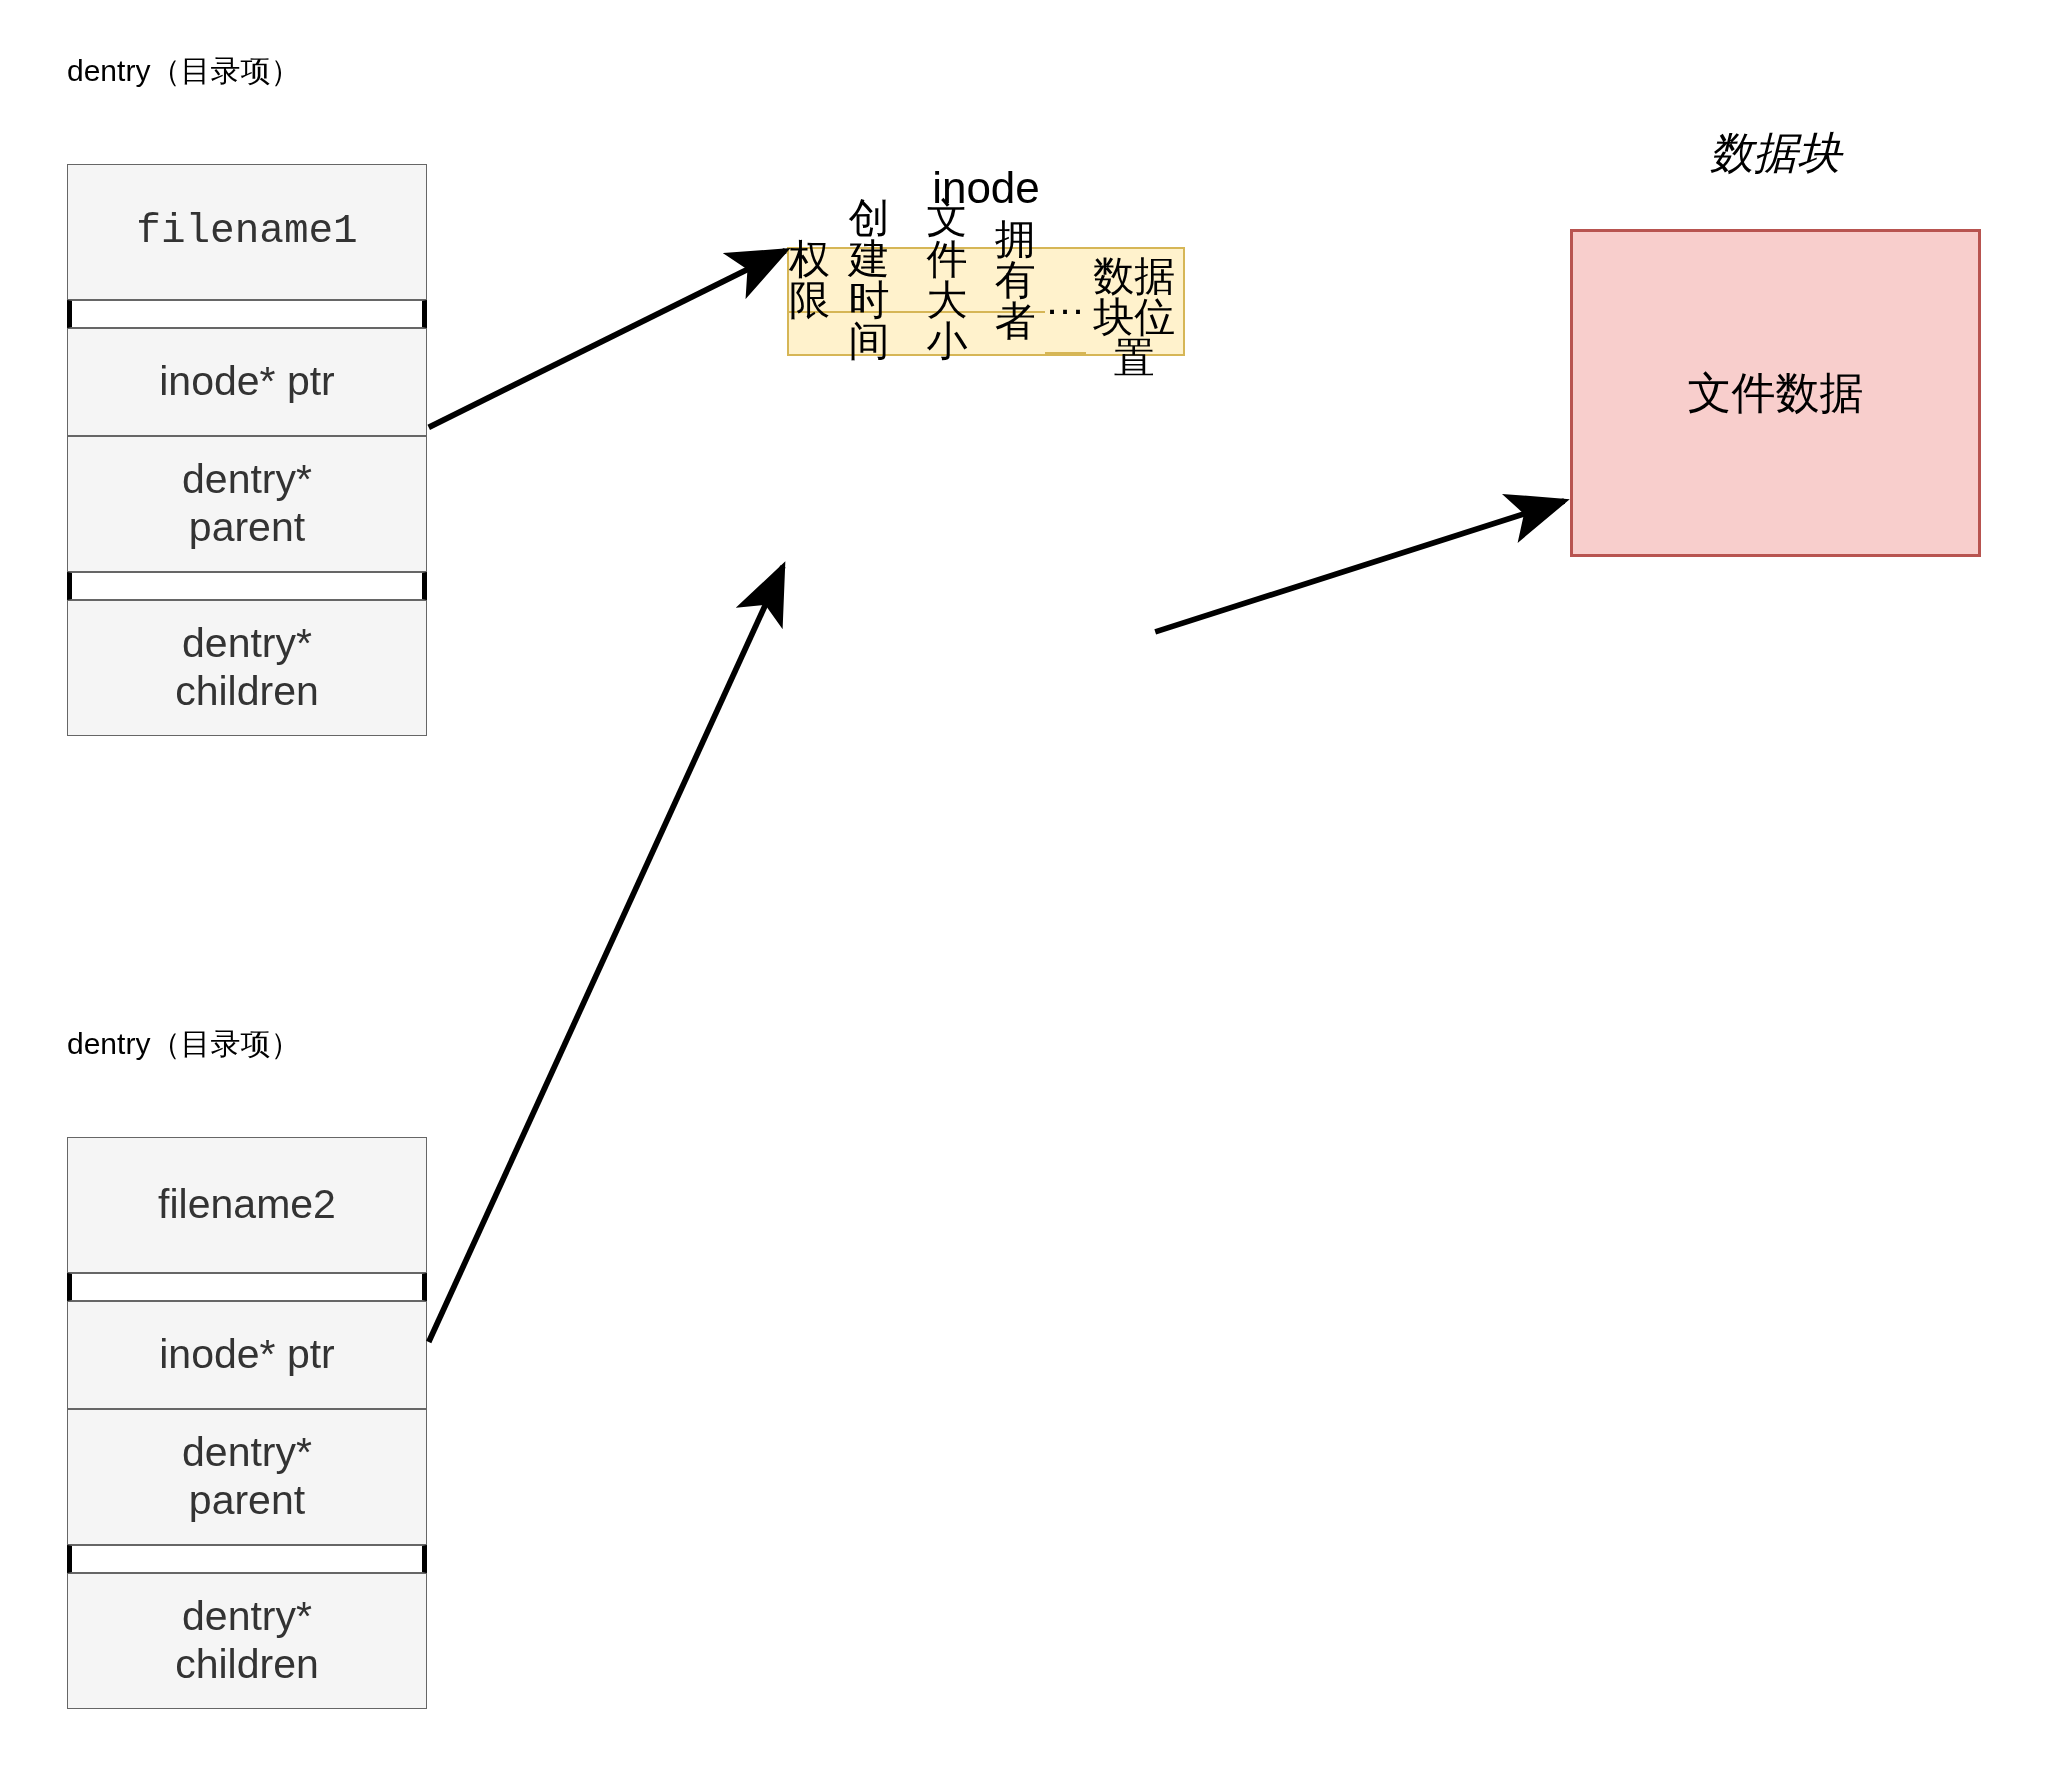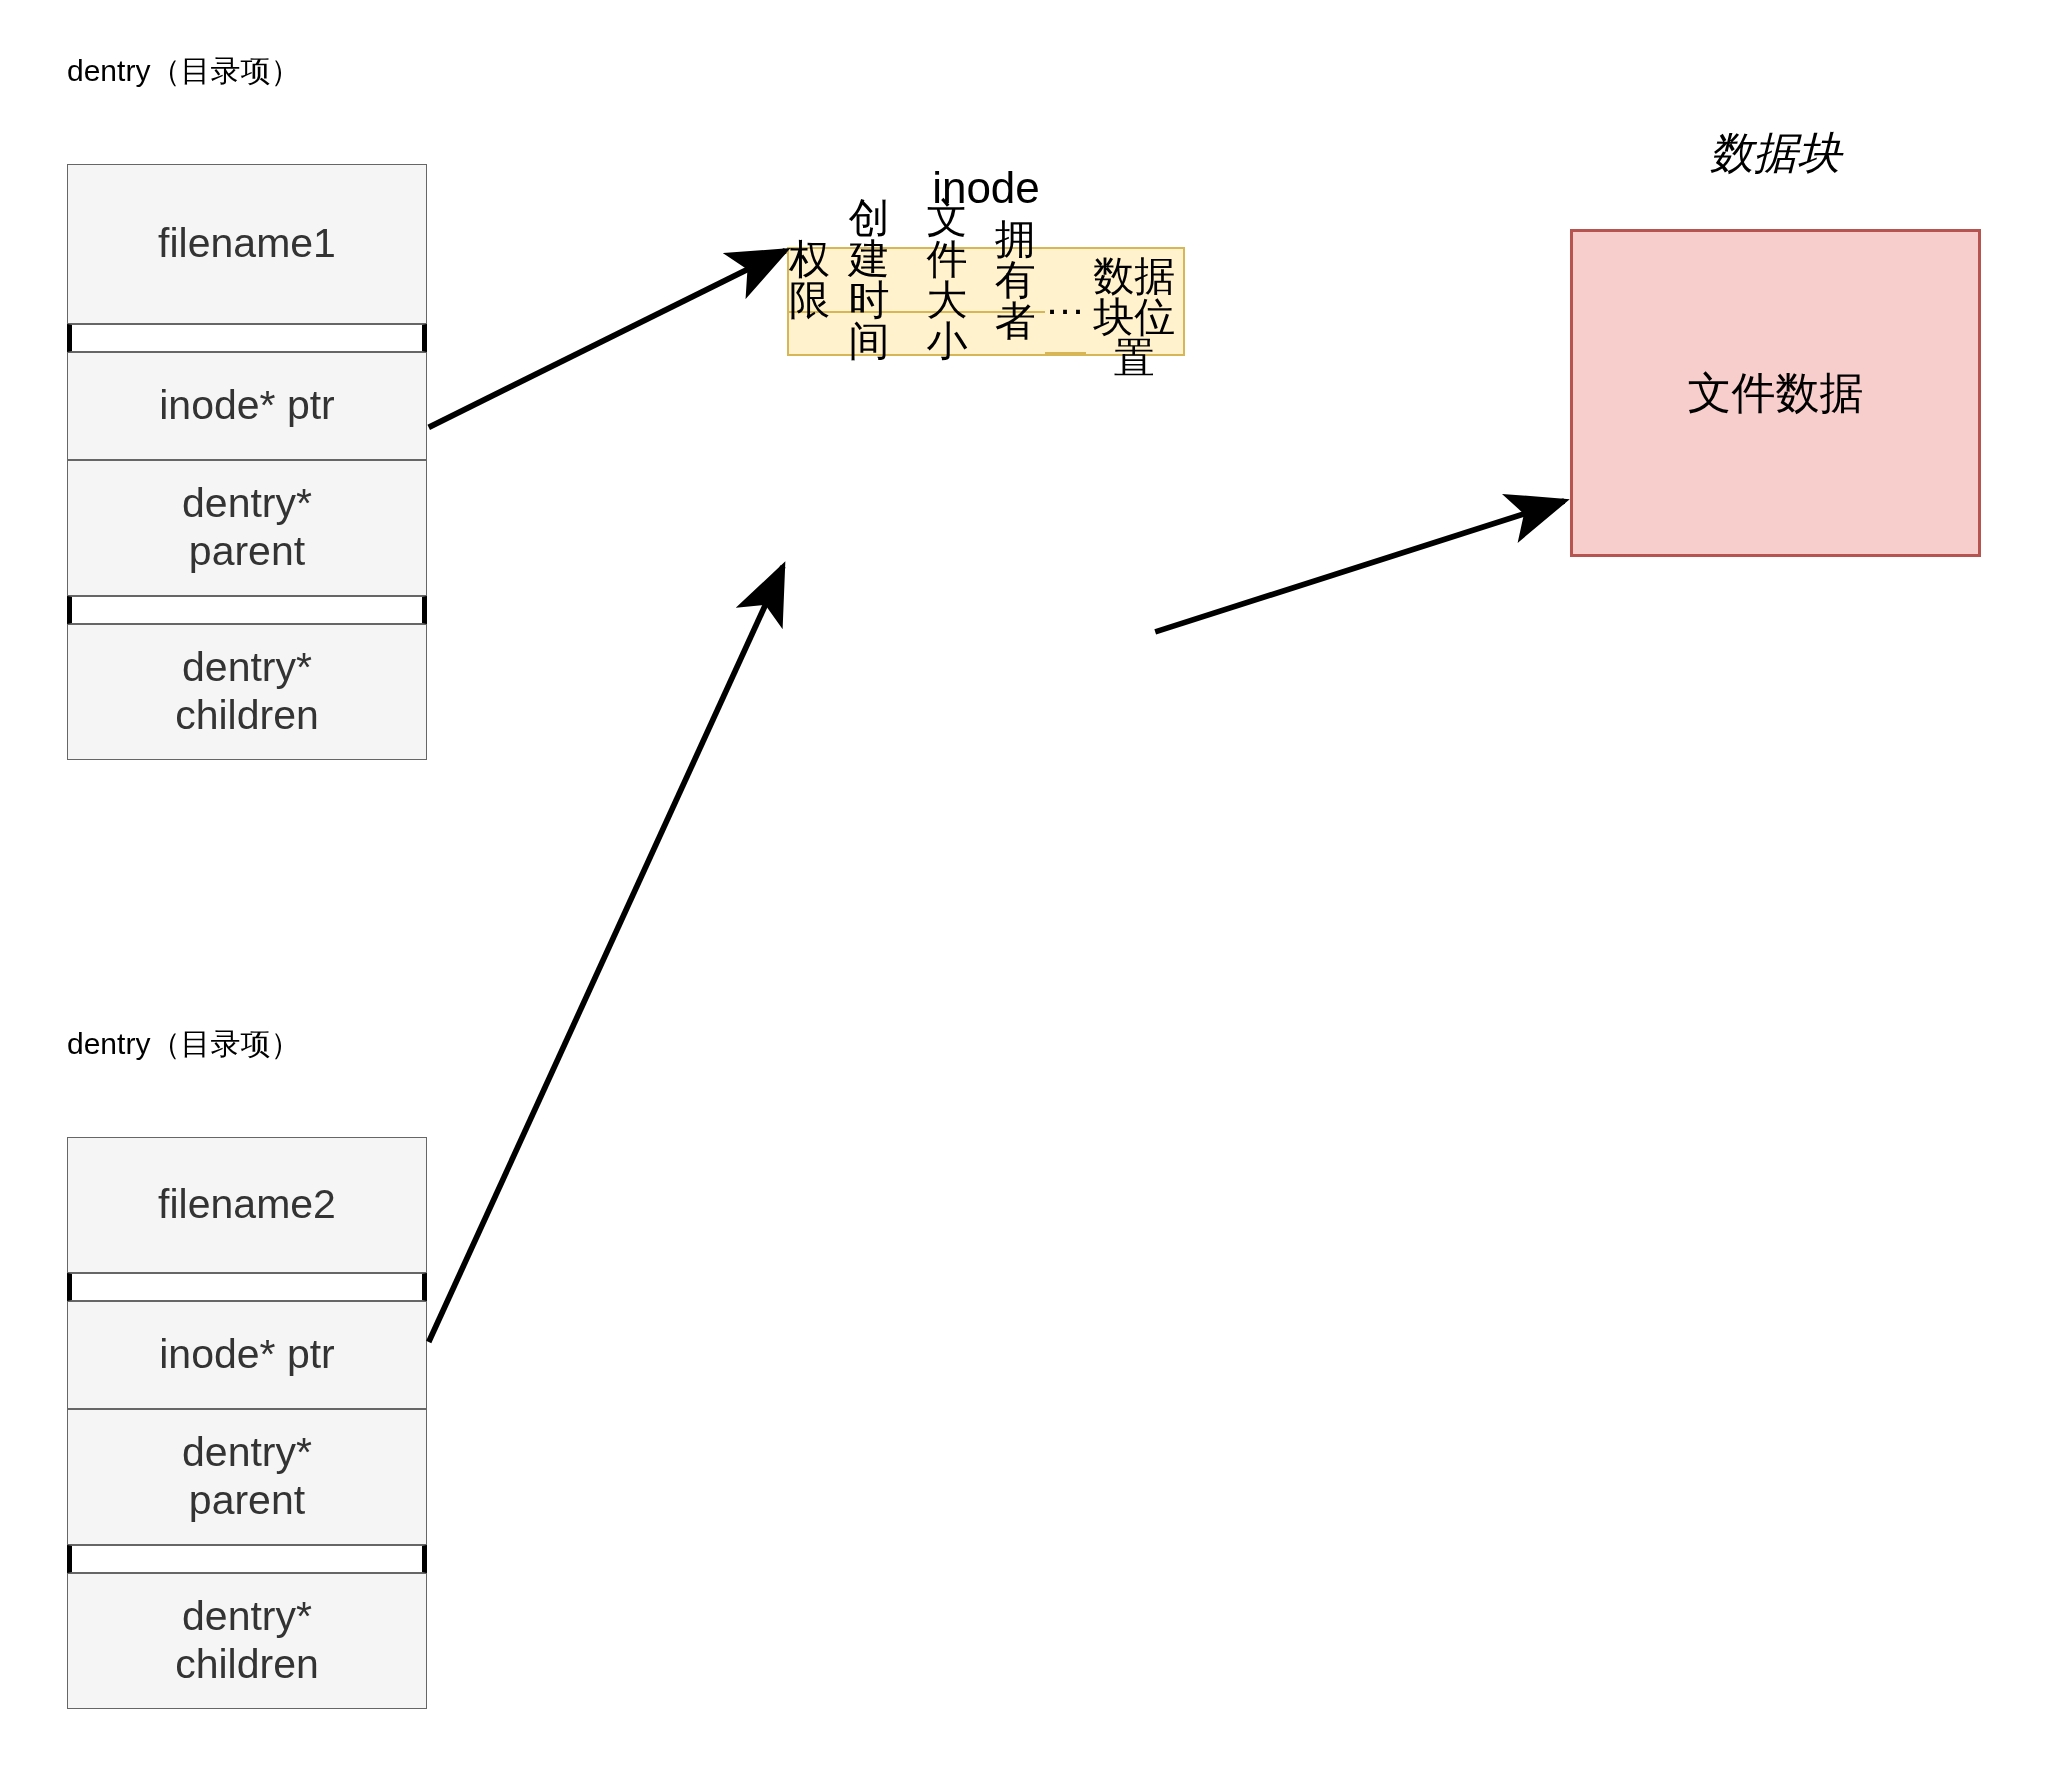--- a/index.html
+++ b/index.html
@@ -112,21 +112,21 @@
   }
 </style>
 </head>
 <body>
 
 <div id="canvas">
 
   <div class="caption caption-left" style="left:67px; top:56px;">dentry（目录项）</div>
 
   <div class="dentry-table" style="left:67px; top:164px;">
-    <div class="d-row" style="height:160px;">filename1</div>
+    <div class="d-row" style="height:136px;font-family:Liberation Mono, monospace;">filename1</div>
     <div class="d-gap"></div>
     <div class="d-row" style="height:108px;">inode* ptr</div>
     <div class="d-row" style="height:136px;">dentry*
 parent</div>
     <div class="d-gap"></div>
     <div class="d-row" style="height:136px;">dentry*
 children</div>
   </div>
 
   <div class="caption caption-left" style="left:67px; top:1029px;">dentry（目录项）</div>

